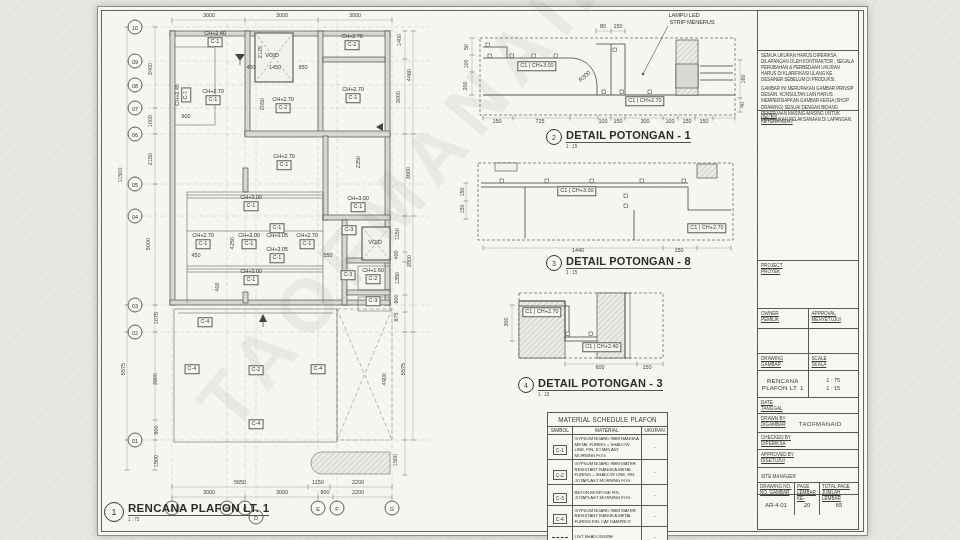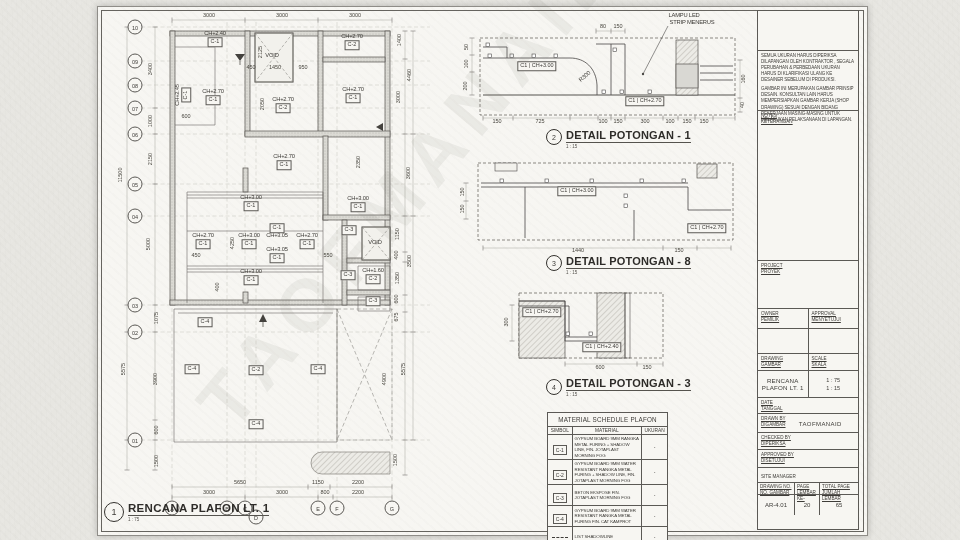--- a/index.html
+++ b/index.html
@@ -350,21 +350,21 @@
           <div class="scl">1 : 15</div>
         </div>
       </div>
       <div class="vt small" style="left: 546px; top: 255px;">
         <div class="circ">3</div>
         <div>
           <div class="lbl">DETAIL POTONGAN - 8</div>
           <div class="scl">1 : 15</div>
         </div>
       </div>
-      <div class="vt small" style="left: 546px; top: 377px; align-items: center;">
+      <div class="vt small" style="left: 518px; top: 377px;">
         <div class="circ">4</div>
         <div>
           <div class="lbl">DETAIL POTONGAN - 3</div>
           <div class="scl">1 : 15</div>
         </div>
       </div>
     </div>
 
   <table id="schedule">
     <thead>

